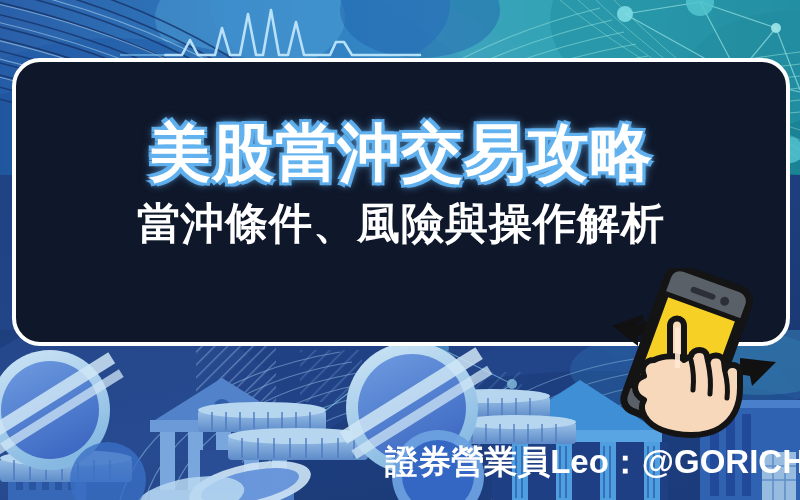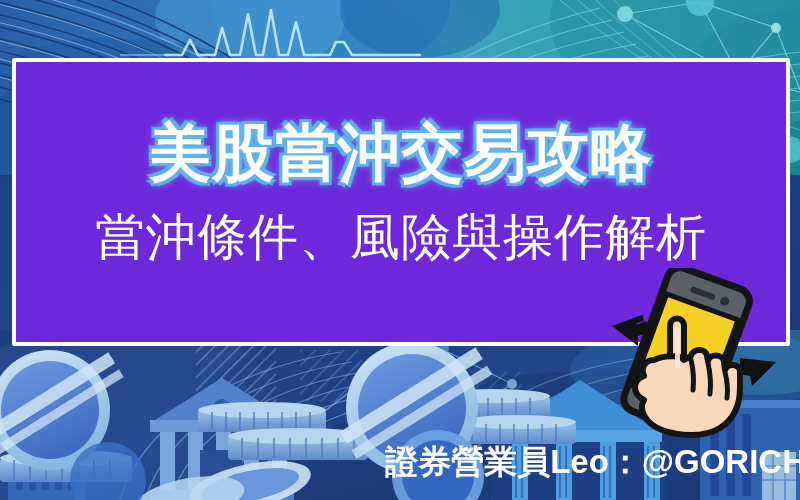--- a/index.html
+++ b/index.html
@@ -17,23 +17,23 @@
   }
 
   
   .bg-svg { position:absolute; inset:0; width:800px; height:500px; display:block; }
 
   
   .card {
     position:absolute;
     left:12px; top:58px;
     width:778px; height:288px;
-    background:#6d28d9;
+    background:#0f172a;
     border:4px solid #ffffff;
-    border-radius:2px;
+    border-radius:28px;
     z-index:30;
   }
 
   .title-wrap {
     position:absolute;
     left:0; right:0; top:56px;
     text-align:center;
   }
 
   .headline {
@@ -43,24 +43,24 @@
     color:#ffffff;
     letter-spacing:1px;
     white-space:nowrap;
     text-shadow:
       0 0 2px #62b3ef, 0 0 4px #62b3ef, 0 0 7px #62b3ef,
       0 0 11px #6fb9f2, 3px 3px 0 #5aa9ea, -3px 3px 0 #5aa9ea,
       3px -3px 0 #5aa9ea, -3px -3px 0 #5aa9ea;
   }
 
   .subhead {
-    margin-top:24px;
-    font-size:50px;
+    margin-top:10px;
+    font-size:43px;
     line-height:50px;
-    font-weight:normal;
+    font-weight:bold;
     color:#ffffff;
     letter-spacing:1px;
     white-space:nowrap;
   }
 
   
   .phone-hand {
     position:absolute;
     left:592px; top:268px;
     width:210px; height:185px;

